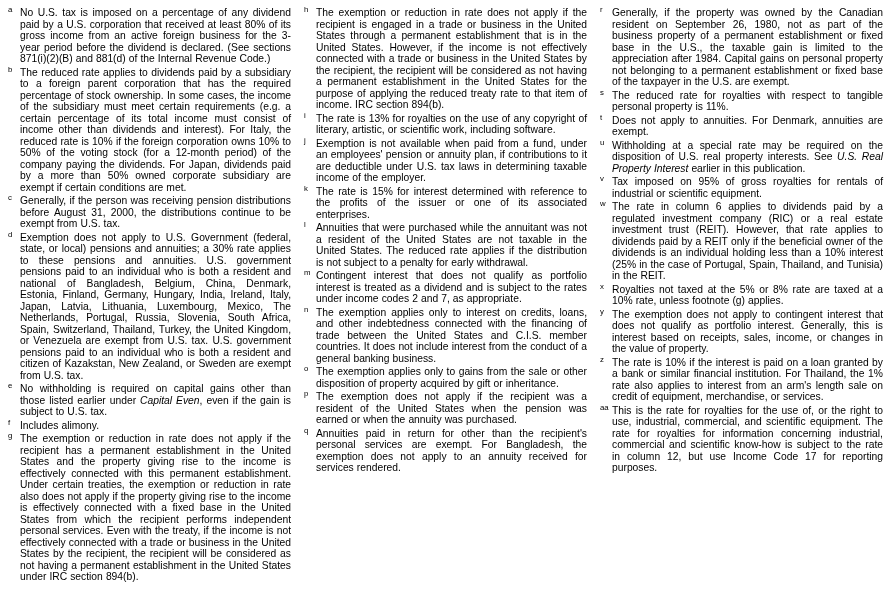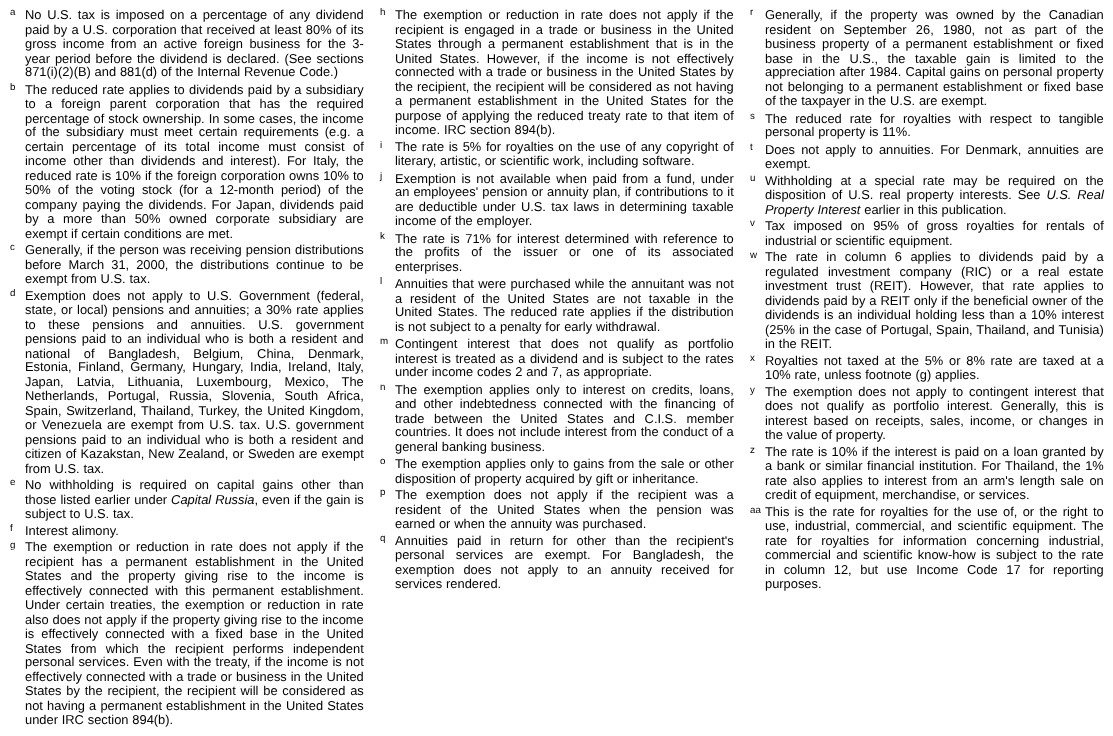--- a/index.html
+++ b/index.html
@@ -47,31 +47,31 @@
     font-style: italic;
   }
 </style>
 </head>
 <body>
 
 <div class="page">
   <div class="col">
       <div class="footnote"><span class="fn-label">a</span><span class="fn-text">No U.S. tax is imposed on a percentage of any dividend paid by a U.S. corporation that received at least 80% of its gross income from an active foreign business for the 3-year period before the dividend is declared. (See sections 871(i)(2)(B) and 881(d) of the Internal Revenue Code.)</span></div>
       <div class="footnote"><span class="fn-label">b</span><span class="fn-text">The reduced rate applies to dividends paid by a subsidiary to a foreign parent corporation that has the required percentage of stock ownership. In some cases, the income of the subsidiary must meet certain requirements (e.g. a certain percentage of its total income must consist of income other than dividends and interest). For Italy, the reduced rate is 10% if the foreign corporation owns 10% to 50% of the voting stock (for a 12-month period) of the company paying the dividends. For Japan, dividends paid by a more than 50% owned corporate subsidiary are exempt if certain conditions are met.</span></div>
-      <div class="footnote"><span class="fn-label">c</span><span class="fn-text">Generally, if the person was receiving pension distributions before March 31, 2000, the distributions continue to be exempt from U.S. tax.</span></div>
+      <div class="footnote"><span class="fn-label">c</span><span class="fn-text">Generally, if the person was receiving pension distributions before August 31, 2000, the distributions continue to be exempt from U.S. tax.</span></div>
       <div class="footnote"><span class="fn-label">d</span><span class="fn-text">Exemption does not apply to U.S. Government (federal, state, or local) pensions and annuities; a 30% rate applies to these pensions and annuities. U.S. government pensions paid to an individual who is both a resident and national of Bangladesh, Belgium, China, Denmark, Estonia, Finland, Germany, Hungary, India, Ireland, Italy, Japan, Latvia, Lithuania, Luxembourg, Mexico, The Netherlands, Portugal, Russia, Slovenia, South Africa, Spain, Switzerland, Thailand, Turkey, the United Kingdom, or Venezuela are exempt from U.S. tax. U.S. government pensions paid to an individual who is both a resident and citizen of Kazakstan, New Zealand, or Sweden are exempt from U.S. tax.</span></div>
-      <div class="footnote"><span class="fn-label">e</span><span class="fn-text">No withholding is required on capital gains other than those listed earlier under <i>Capital Russia</i>, even if the gain is subject to U.S. tax.</span></div>
-      <div class="footnote"><span class="fn-label">f</span><span class="fn-text">Interest alimony.</span></div>
+      <div class="footnote"><span class="fn-label">e</span><span class="fn-text">No withholding is required on capital gains other than those listed earlier under <i>Capital Even</i>, even if the gain is subject to U.S. tax.</span></div>
+      <div class="footnote"><span class="fn-label">f</span><span class="fn-text">Includes alimony.</span></div>
       <div class="footnote"><span class="fn-label">g</span><span class="fn-text">The exemption or reduction in rate does not apply if the recipient has a permanent establishment in the United States and the property giving rise to the income is effectively connected with this permanent establishment. Under certain treaties, the exemption or reduction in rate also does not apply if the property giving rise to the income is effectively connected with a fixed base in the United States from which the recipient performs independent personal services. Even with the treaty, if the income is not effectively connected with a trade or business in the United States by the recipient, the recipient will be considered as not having a permanent establishment in the United States under IRC section 894(b).</span></div>
     </div>
   <div class="col">
       <div class="footnote"><span class="fn-label">h</span><span class="fn-text">The exemption or reduction in rate does not apply if the recipient is engaged in a trade or business in the United States through a permanent establishment that is in the United States. However, if the income is not effectively connected with a trade or business in the United States by the recipient, the recipient will be considered as not having a permanent establishment in the United States for the purpose of applying the reduced treaty rate to that item of income. IRC section 894(b).</span></div>
-      <div class="footnote"><span class="fn-label">i</span><span class="fn-text">The rate is 5% for royalties on the use of any copyright of literary, artistic, or scientific work, including software.</span></div>
+      <div class="footnote"><span class="fn-label">i</span><span class="fn-text">The rate is 13% for royalties on the use of any copyright of literary, artistic, or scientific work, including software.</span></div>
       <div class="footnote"><span class="fn-label">j</span><span class="fn-text">Exemption is not available when paid from a fund, under an employees' pension or annuity plan, if contributions to it are deductible under U.S. tax laws in determining taxable income of the employer.</span></div>
-      <div class="footnote"><span class="fn-label">k</span><span class="fn-text">The rate is 71% for interest determined with reference to the profits of the issuer or one of its associated enterprises.</span></div>
+      <div class="footnote"><span class="fn-label">k</span><span class="fn-text">The rate is 15% for interest determined with reference to the profits of the issuer or one of its associated enterprises.</span></div>
       <div class="footnote"><span class="fn-label">l</span><span class="fn-text">Annuities that were purchased while the annuitant was not a resident of the United States are not taxable in the United States. The reduced rate applies if the distribution is not subject to a penalty for early withdrawal.</span></div>
       <div class="footnote"><span class="fn-label">m</span><span class="fn-text">Contingent interest that does not qualify as portfolio interest is treated as a dividend and is subject to the rates under income codes 2 and 7, as appropriate.</span></div>
       <div class="footnote"><span class="fn-label">n</span><span class="fn-text">The exemption applies only to interest on credits, loans, and other indebtedness connected with the financing of trade between the United States and C.I.S. member countries. It does not include interest from the conduct of a general banking business.</span></div>
       <div class="footnote"><span class="fn-label">o</span><span class="fn-text">The exemption applies only to gains from the sale or other disposition of property acquired by gift or inheritance.</span></div>
       <div class="footnote"><span class="fn-label">p</span><span class="fn-text">The exemption does not apply if the recipient was a resident of the United States when the pension was earned or when the annuity was purchased.</span></div>
       <div class="footnote"><span class="fn-label">q</span><span class="fn-text">Annuities paid in return for other than the recipient's personal services are exempt. For Bangladesh, the exemption does not apply to an annuity received for services rendered.</span></div>
     </div>
   <div class="col">
       <div class="footnote"><span class="fn-label">r</span><span class="fn-text">Generally, if the property was owned by the Canadian resident on September 26, 1980, not as part of the business property of a permanent establishment or fixed base in the U.S., the taxable gain is limited to the appreciation after 1984. Capital gains on personal property not belonging to a permanent establishment or fixed base of the taxpayer in the U.S. are exempt.</span></div>
       <div class="footnote"><span class="fn-label">s</span><span class="fn-text">The reduced rate for royalties with respect to tangible personal property is 11%.</span></div>

